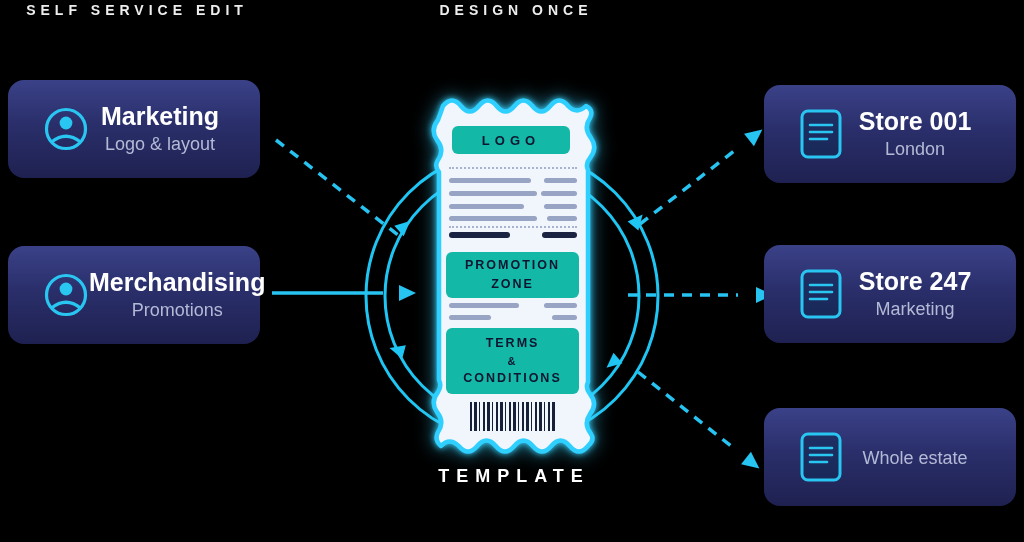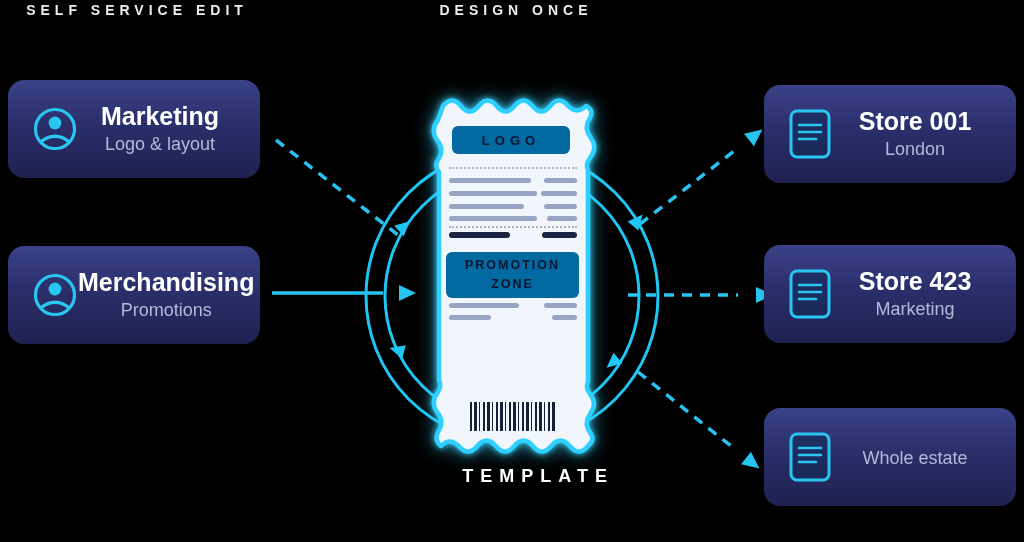--- a/index.html
+++ b/index.html
@@ -6,57 +6,57 @@
   .stage{position:relative;width:1024px;height:542px;background:#000;overflow:hidden;
          font-family:"Liberation Sans",sans-serif;}
 
   
   .col-header{position:absolute;top:2px;transform:translateX(-50%);
     font-size:14px;font-weight:bold;letter-spacing:5px;color:#ededed;white-space:nowrap;}
 
   
   .card{position:absolute;width:252px;height:98px;border-radius:16px;
     background:linear-gradient(180deg,#3a4187 0%,#2a2f6b 45%,#1e2150 100%);
-    display:flex;align-items:center;box-sizing:border-box;padding:0 12px;z-index:4;}
+    display:flex;align-items:center;box-sizing:border-box;padding:0 23px;z-index:4;}
   .card .icon-wrap{flex:0 0 auto;margin-left:12px;display:flex;align-items:center;}
   .card .text{flex:1;text-align:center;padding-right:6px;}
   .card-title{font-size:25px;font-weight:bold;color:#ffffff;line-height:1.1;}
   .card-sub{font-size:18px;color:#b3bad6;margin-top:3px;}
 
   .card-l1{left:8px;top:80px;}
   .card-l2{left:8px;top:246px;}
   .card-l3{left:8px;top:408px;}
   .card-r1{left:764px;top:85px;}
   .card-r2{left:764px;top:245px;}
   .card-r3{left:764px;top:408px;}
 
   
   .rings{position:absolute;left:357px;top:141px;z-index:1;}
   .connectors{position:absolute;left:0;top:0;z-index:2;}
 
   
   .receipt{position:absolute;left:420px;top:90px;width:186px;height:372px;z-index:3;
     filter:drop-shadow(0 0 3px rgba(56,212,255,.95)) drop-shadow(0 0 9px rgba(56,212,255,.55));}
   .receipt svg{position:absolute;left:0;top:0;}
-  .cyanbox{position:absolute;background:#0369a1;border-radius:6px;color:#0e1530;font-weight:bold;
+  .cyanbox{position:absolute;background:#14b8a6;border-radius:6px;color:#0e1530;font-weight:bold;
     display:flex;flex-direction:column;align-items:center;justify-content:center;text-align:center;}
   .r-logo{left:32px;top:36px;width:118px;height:28px;font-size:13px;letter-spacing:5px;}
   .r-promo{left:26px;top:162px;width:133px;height:46px;font-size:12.5px;letter-spacing:2px;line-height:1.55;}
   .r-terms{left:26px;top:238px;width:133px;height:66px;font-size:12.5px;letter-spacing:2px;line-height:1.5;}
   .r-terms .amp{font-size:11px;}
   .r-sep{position:absolute;left:29px;width:128px;border-top:2px dotted #a9b3ce;}
   .r-row{position:absolute;left:29px;width:128px;display:flex;justify-content:space-between;}
   .bar{height:5px;border-radius:2.5px;background:#97a4c3;}
   .bar.dark{height:6px;border-radius:3px;background:#1b2342;}
   .r-barcode{position:absolute;left:50px;top:312px;width:86px;height:29px;
     background:repeating-linear-gradient(90deg,
       #172039 0 2px,transparent 2px 4px,
       #172039 4px 7px,transparent 7px 9px,
       #172039 9px 10px,transparent 10px 13px);}
-  .template-caption{position:absolute;left:414px;top:466px;width:200px;text-align:right;
+  .template-caption{position:absolute;left:414px;top:466px;width:200px;text-align:center;
     font-size:18px;font-weight:bold;letter-spacing:7px;color:#ffffff;z-index:4;}
 </style>
 </head>
 <body>
 
 <div class="stage">
 
   <div class="col-header" style="left:137px">SELF SERVICE EDIT</div>
   <div class="col-header" style="left:516px">DESIGN ONCE</div>
 
@@ -140,21 +140,21 @@
       <svg width="44" height="52" viewBox="0 0 44 52">
         <rect x="3" y="3" width="38" height="46" rx="6" fill="rgba(13,42,84,0.5)" stroke="#29c6f2" stroke-width="3"></rect>
         <g stroke="#29c6f2" stroke-width="2.6" stroke-linecap="round">
           <line x1="11" y1="17" x2="33" y2="17"></line>
           <line x1="11" y1="24" x2="33" y2="24"></line>
           <line x1="11" y1="31" x2="28" y2="31"></line>
         </g>
       </svg>
     </span>
     <span class="text">
-      <div class="card-title">Store 423</div>
+      <div class="card-title">Store 247</div>
       <div class="card-sub">Marketing</div>
     </span>
   </div>
 
   <div class="card card-r3">
     <span class="icon-wrap">
       <svg width="44" height="52" viewBox="0 0 44 52">
         <rect x="3" y="3" width="38" height="46" rx="6" fill="rgba(13,42,84,0.5)" stroke="#29c6f2" stroke-width="3"></rect>
         <g stroke="#29c6f2" stroke-width="2.6" stroke-linecap="round">
           <line x1="11" y1="17" x2="33" y2="17"></line>
@@ -219,19 +219,24 @@
 
     <div class="r-row" style="top:213px">
         <span class="bar" style="width:70px"></span>
         <span class="bar" style="width:33px"></span>
       </div>
     <div class="r-row" style="top:225px">
         <span class="bar" style="width:42px"></span>
         <span class="bar" style="width:25px"></span>
       </div>
 
+    <div class="cyanbox r-terms">
+      <span>TERMS</span>
+      <span class="amp">&amp;</span>
+      <span>CONDITIONS</span>
+    </div>
 
     <div class="r-barcode"></div>
   </div>
 
   <div class="template-caption">TEMPLATE</div>
 
 </div>
 
 </body></html>

